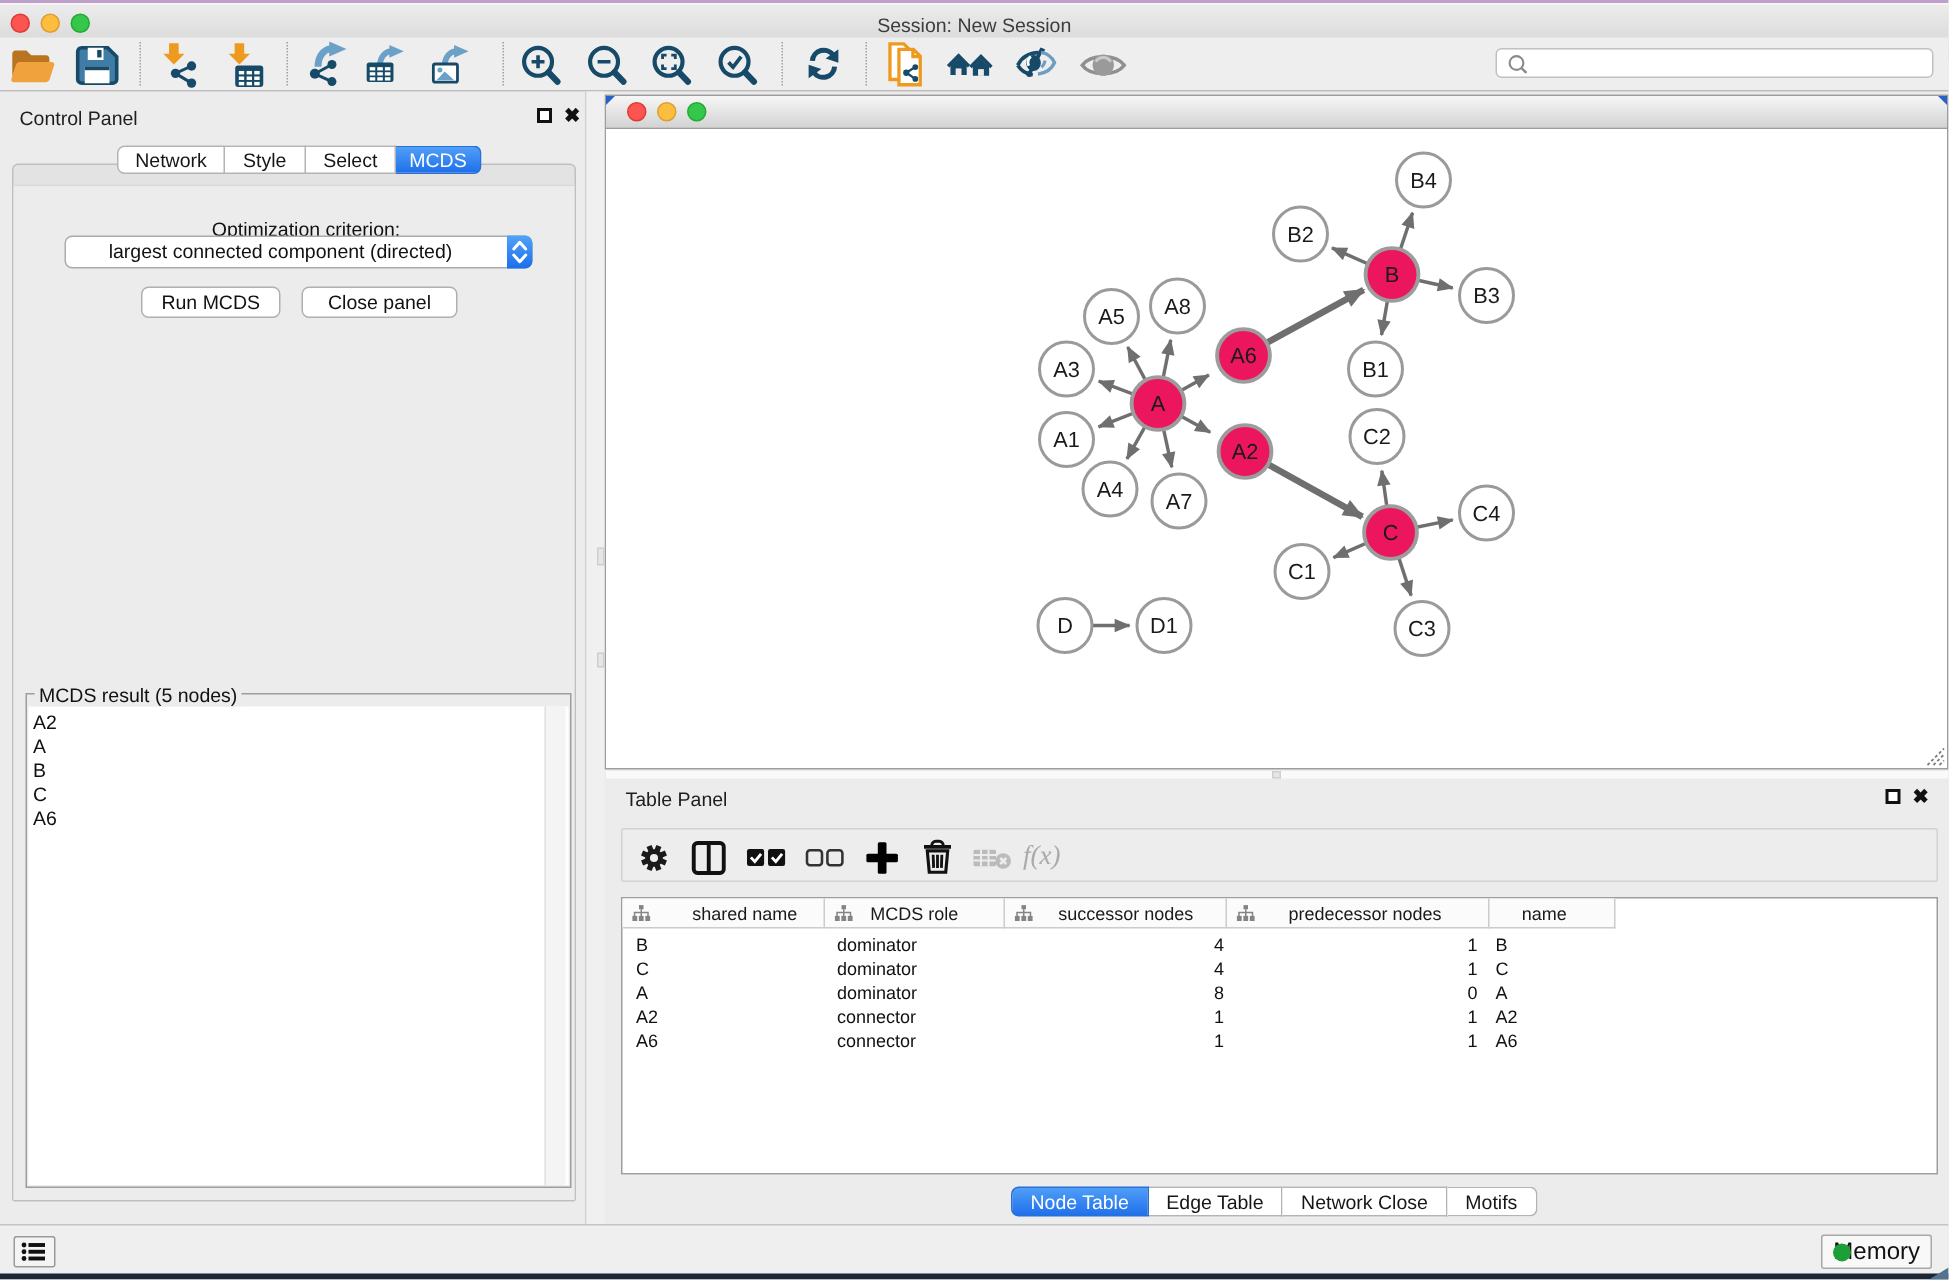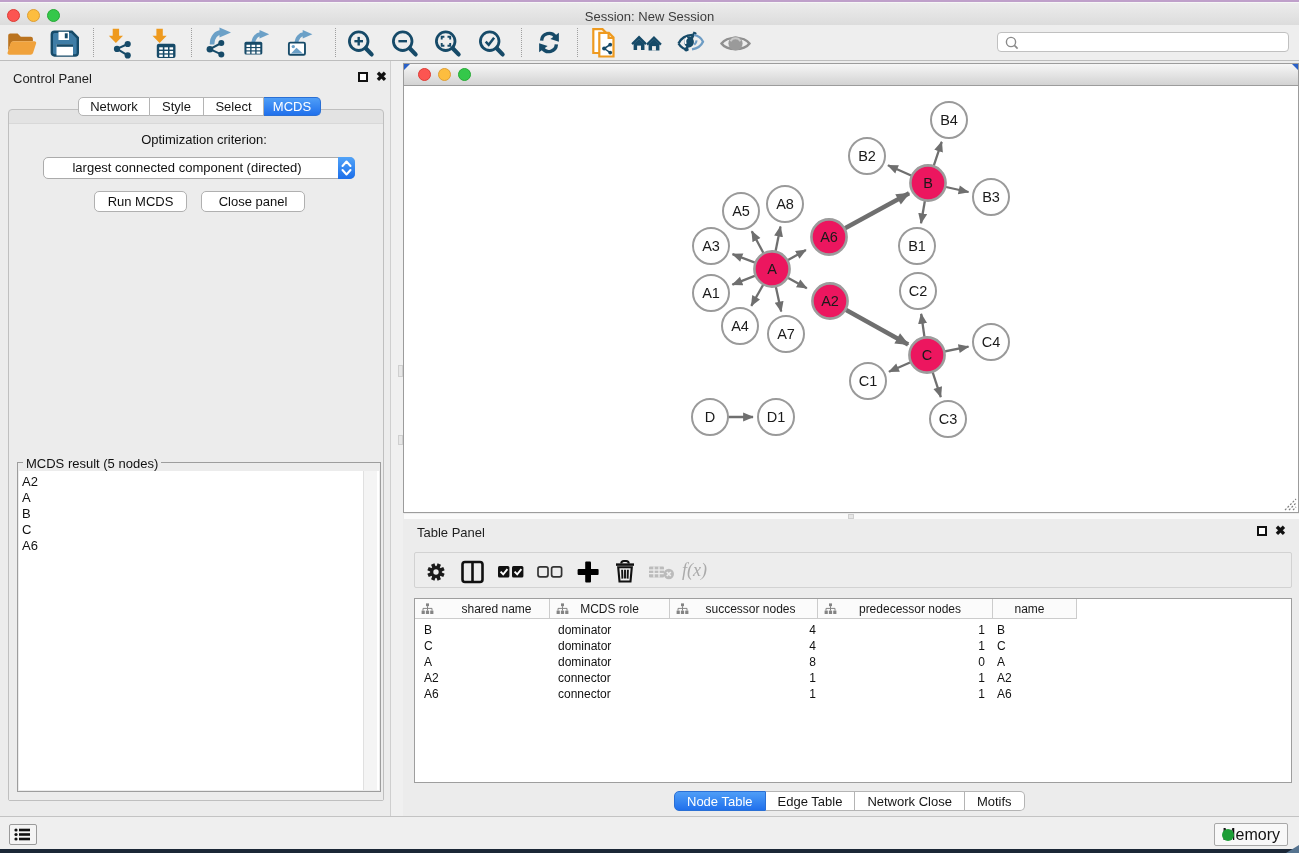--- a/index.html
+++ b/index.html
@@ -35,21 +35,21 @@
   #cp-inner { left:9px; top:123px; width:374px; height:677px; background:#ececec;
     border-top:1px solid #d8d8d8; }
   
   #cp-tabs { left:78px; top:97px; height:20px; display:flex; }
   .cptab { height:19px; line-height:18px; font-size:13px; color:#161616;
     background:#fff; border:1px solid #b4b4b4; border-left:none;
     text-align:center; }
   .cptab.first { border-left:1px solid #b4b4b4; border-radius:5px 0 0 5px; }
   .cptab.sel { background:linear-gradient(#4f9ef7,#2070ec); color:#fff;
     border-color:#2a6fd4; border-radius:0 5px 5px 0; }
-  #opt-label { left:8px; top:132px; width:392px; text-align:center; font-size:13px; color:#111; }
+  #opt-label { left:8px; top:145px; width:392px; text-align:center; font-size:13px; color:#111; }
   #combo { left:43px; top:157px; width:312px; height:22px; background:#fff;
     border:1px solid #ababab; border-radius:5px; font-size:13px; color:#111;
     line-height:20px; text-align:center; padding-right:36px;padding-left:12px; }
   #combo .spin { position:absolute; right:-1px; top:-1px; width:17px; height:22px;
     background:linear-gradient(#51a3f8,#1b6eea); border-radius:0 5px 5px 0; }
   .btn { position:absolute; height:21px; background:#fff; border:1px solid #b0b0b0;
     border-radius:5px; font-size:13px; color:#111; text-align:center; line-height:19px; }
   #btn-run { left:94px; top:191px; width:93px; }
   #btn-close { left:201px; top:191px; width:104px; }
   

